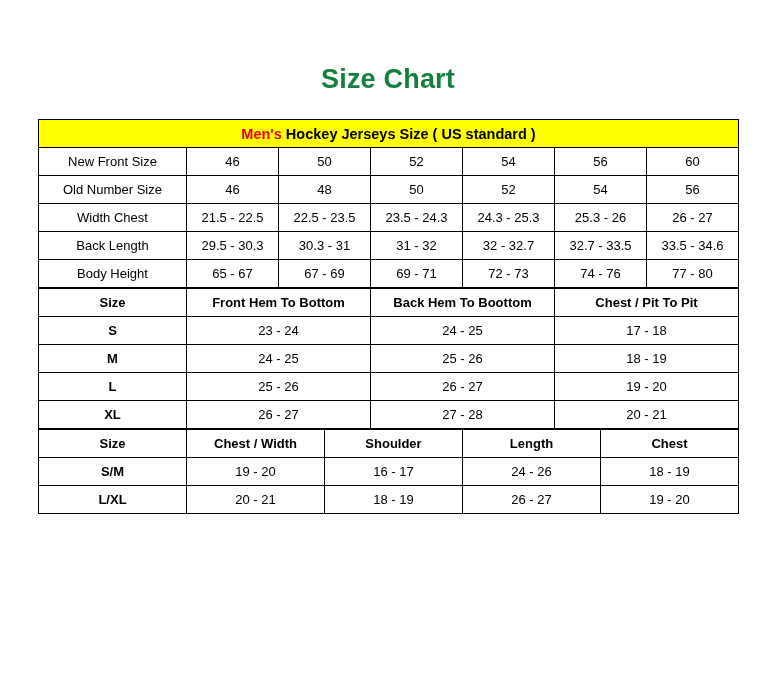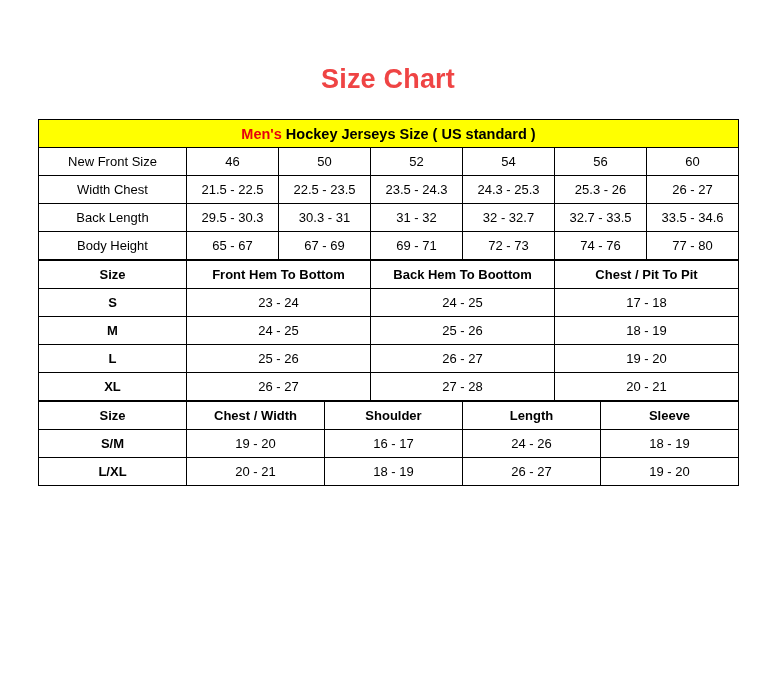--- a/index.html
+++ b/index.html
@@ -15,21 +15,21 @@
     overflow: hidden;
   }
   .page {
     position: relative;
     width: 776px;
     height: 692px;
     box-sizing: border-box;
   }
   .title {
     text-align: center;
-    color: #ef4444;
+    color: #15803d;
     font-size: 27px;
     font-weight: bold;
     padding-top: 64px;
     letter-spacing: 0.2px;
   }
   .chart-wrap {
     padding: 24px 38px 16px 38px;
   }
   table.size-table {
     width: 700px;
@@ -88,20 +88,29 @@
           <td class="banner" colspan="7"><span class="accent">Men's</span><span> Hockey Jerseys Size ( US standard )</span></td>
         </tr>
         <tr>
           <td class="rowlabel">New Front Size</td>
           <td>46</td>
           <td>50</td>
           <td>52</td>
           <td>54</td>
           <td>56</td>
           <td>60</td>
+        </tr>
+        <tr>
+          <td class="rowlabel">Old Number Size</td>
+          <td>46</td>
+          <td>48</td>
+          <td>50</td>
+          <td>52</td>
+          <td>54</td>
+          <td>56</td>
         </tr>
         <tr>
           <td class="rowlabel">Width Chest</td>
           <td>21.5 - 22.5</td>
           <td>22.5 - 23.5</td>
           <td>23.5 - 24.3</td>
           <td>24.3 - 25.3</td>
           <td>25.3 - 26</td>
           <td>26 - 27</td>
         </tr>
@@ -174,21 +183,21 @@
         <col style="width:138px">
         <col style="width:138px">
         <col style="width:138px">
       </colgroup>
       <tbody>
         <tr>
           <td class="hdr">Size</td>
           <td class="hdr">Chest / Width</td>
           <td class="hdr">Shoulder</td>
           <td class="hdr">Length</td>
-          <td class="hdr">Sleeve</td>
+          <td class="hdr">Chest</td>
         </tr>
         <tr>
           <td class="rowlabel-b">S/M</td>
           <td>19 - 20</td>
           <td>16 - 17</td>
           <td>24 - 26</td>
           <td>18 - 19</td>
         </tr>
         <tr>
           <td class="rowlabel-b">L/XL</td>

